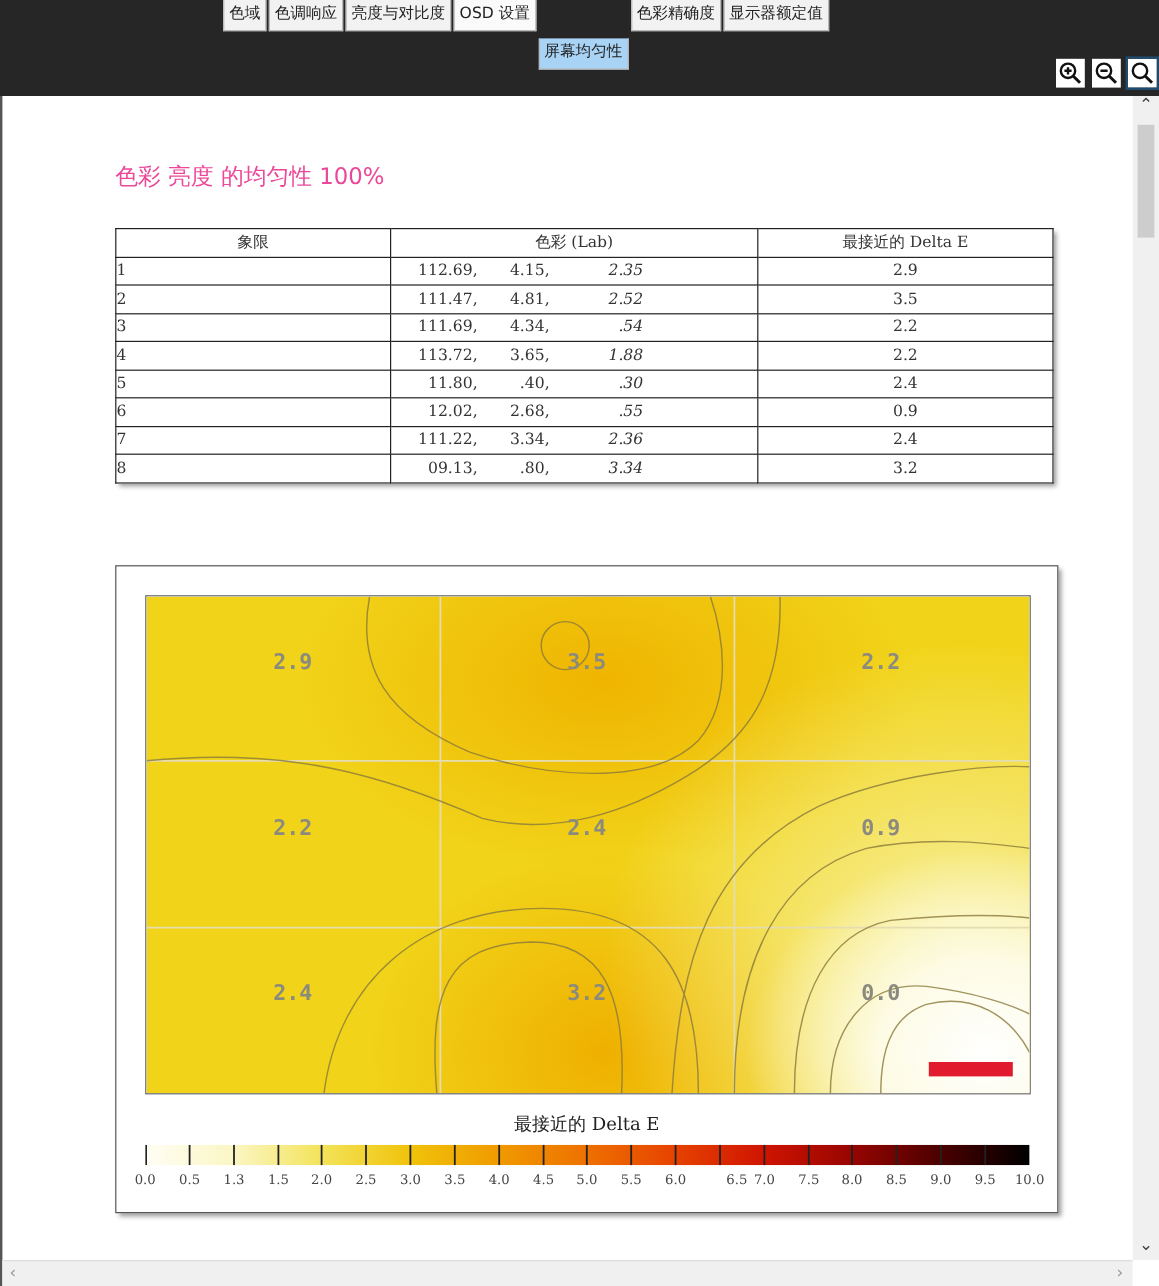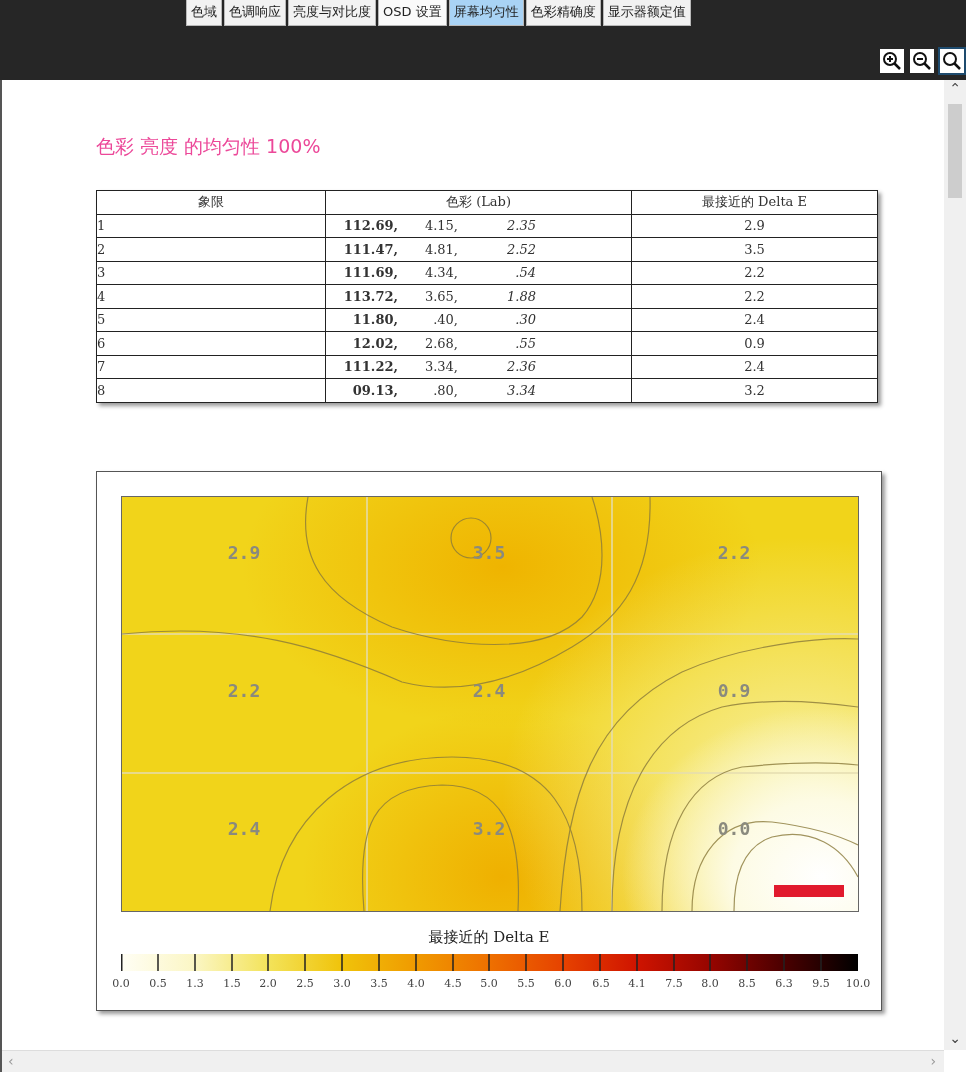--- a/index.html
+++ b/index.html
@@ -1,21 +1,21 @@
 <!DOCTYPE html>
 <html><head>
 <meta charset="utf-8">
 <style>
   * { box-sizing: border-box; margin: 0; padding: 0; }
   html, body { width: 966px; height: 1072px; overflow: hidden; background: #262626; font-family: "DejaVu Sans", sans-serif; }
   .top-bar { position: absolute; left: 0; top: 0; width: 966px; height: 68px; background: #262626; }
   .tabs { position: absolute; left: 186px; top: 0; height: 26px; display: flex; }
   .tab { height: 26px; padding: 0 4px; margin-right: 2px; background: #f2f2f2; border: 1px solid #b8b8b8; border-top: none;
          font-size: 13px; line-height: 24px; color: #222; white-space: nowrap; cursor: pointer; }
-  .tab.active { background: #a9d3f5; }
+  .tab.active { background: #a9d3f5; margin-top: 32px; }
   .tab.osd { background: #fafafa; }
   .zoom-tools { position: absolute; top: 49px; right: 2px; display: flex; gap: 6px; }
   .zbtn { width: 24px; height: 24px; background: #fff; display: flex; align-items: center; justify-content: center; cursor: pointer; }
   .zbtn.sel { background: #fff; outline: 2px solid #1e4b6e; }
   .viewport { position: absolute; left: 0; top: 80px; width: 966px; height: 992px; background: #fff; border-left: 2px solid #555; }
   .vscroll { position: absolute; right: 0; top: 80px; width: 22px; height: 970px; background: #f0f0f0; }
   .vscroll .up, .vscroll .down { position: absolute; left: 0; width: 22px; height: 20px; text-align: center; font-size: 14px; color: #444; cursor: pointer; }
   .vscroll .up { top: 0; }
   .vscroll .down { bottom: 0; }
   .vscroll .thumb { position: absolute; left: 4px; top: 24px; width: 14px; height: 94px; background: #cdcdcd; cursor: pointer; }
@@ -24,21 +24,21 @@
   .hscroll .left { left: 6px; } .hscroll .right { right: 8px; }
   .corner { position: absolute; right: 0; bottom: 0; width: 22px; height: 22px; background: #fff; }
   .title { position: absolute; left: 96px; top: 134px; font-size: 19px; color: #ec4899; }
   table.data { position: absolute; left: 96px; top: 190px; width: 782px; border-collapse: collapse;
                font-family: "DejaVu Serif", serif; font-size: 13px; color: #333; box-shadow: 3px 3px 4px #999; }
   table.data th, table.data td { border: 1px solid #222; height: 23.5px; padding: 0; font-weight: normal; }
   table.data th { background: #fff; text-align: center; }
   td.q { padding-left: 10px; width: 229px; }
   td.lab { width: 306px; }
   td.lab span { display: inline-block; text-align: right; }
-  td.lab .l { width: 72px; font-weight: bold; } td.lab .a { width: 60px; } td.lab .b { width: 78px; font-style: italic; }
+  td.lab .l { width: 72px; } td.lab .a { width: 60px; } td.lab .b { width: 78px; font-style: italic; }
   td.de { text-align: center; }
   .chart-frame { position: absolute; left: 96px; top: 471px; width: 786px; height: 540px; border: 1px solid #555; background: #fff; box-shadow: 3px 3px 4px #999; }
   .plot { position: absolute; left: 24px; top: 24px; width: 738px; height: 416px; border: 1px solid #666; overflow: hidden; }
   .plot svg { display: block; }
   .cell-label { position: absolute; font-family: "DejaVu Sans Mono", monospace; font-weight: bold; font-size: 18px; color: #8a8a7e; transform: translate(-50%, -50%); }
   .redbar { position: absolute; left: 652px; top: 388px; width: 70px; height: 12px; background: #e11a2d; }
   .legend-title { position: absolute; left: 0; width: 100%; top: 456px; text-align: center; font-family: "DejaVu Serif", serif; font-size: 15px; color: #222; }
   .legend-bar { position: absolute; left: 24px; top: 482px; width: 737px; height: 17px; }
   .tick-labels { position: absolute; left: 14px; top: 505px; width: 762px; height: 14px; }
   .tick-label { position: absolute; font-family: "DejaVu Serif", serif; font-size: 11px; color: #444; transform: translateX(-50%); }
@@ -243,26 +243,26 @@
     <span class="tick-label" style="left:121px">1.5</span>
     <span class="tick-label" style="left:157px">2.0</span>
     <span class="tick-label" style="left:194px">2.5</span>
     <span class="tick-label" style="left:231px">3.0</span>
     <span class="tick-label" style="left:268px">3.5</span>
     <span class="tick-label" style="left:305px">4.0</span>
     <span class="tick-label" style="left:342px">4.5</span>
     <span class="tick-label" style="left:378px">5.0</span>
     <span class="tick-label" style="left:415px">5.5</span>
     <span class="tick-label" style="left:452px">6.0</span>
-    <span class="tick-label" style="left:490px">6.5</span>
-    <span class="tick-label" style="left:526px">4.1</span>
+    <span class="tick-label" style="left:503px">6.5</span>
+    <span class="tick-label" style="left:526px">7.0</span>
     <span class="tick-label" style="left:563px">7.5</span>
     <span class="tick-label" style="left:599px">8.0</span>
     <span class="tick-label" style="left:636px">8.5</span>
-    <span class="tick-label" style="left:673px">6.3</span>
+    <span class="tick-label" style="left:673px">9.0</span>
     <span class="tick-label" style="left:710px">9.5</span>
     <span class="tick-label" style="left:747px">10.0</span>
   </div>
 </div>
 
 <div class="vscroll">
   <div class="up">⌃</div>
   <div class="thumb"></div>
   <div class="down">⌄</div>
 </div>

